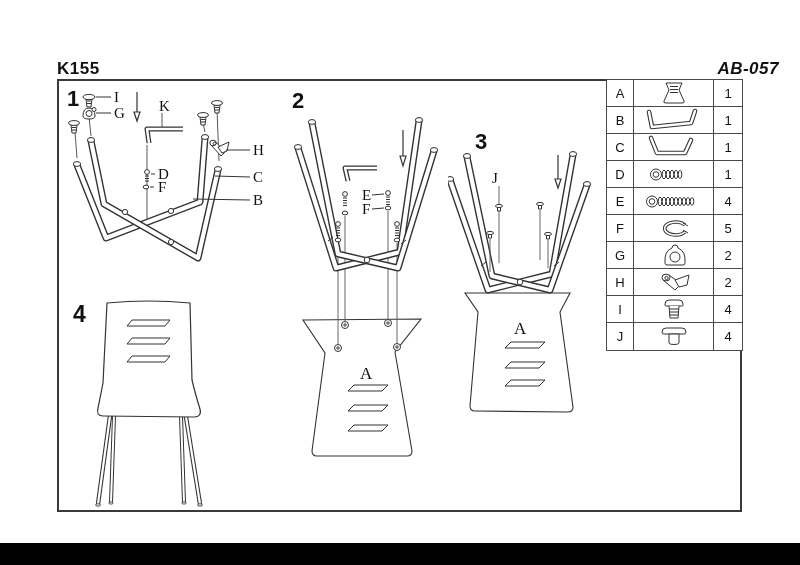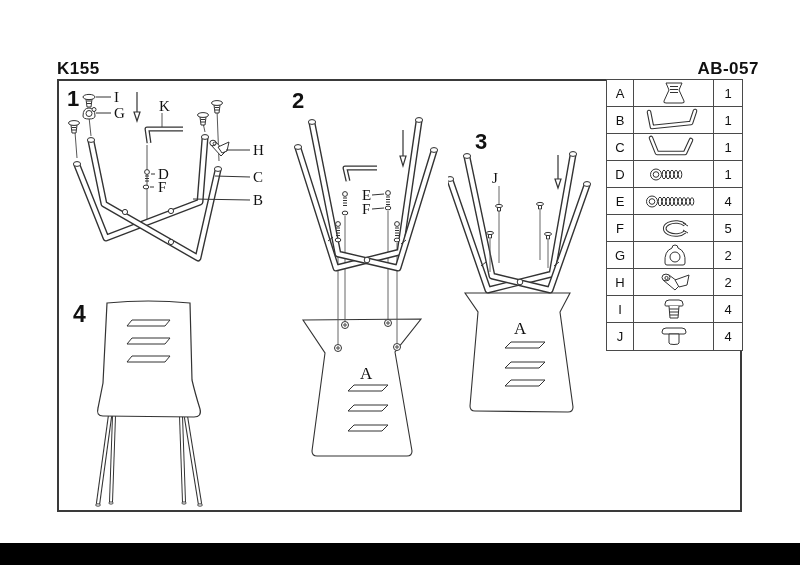--- a/index.html
+++ b/index.html
@@ -1,20 +1,20 @@
 <!DOCTYPE html>
 <html><head>
 <meta charset="utf-8">
 <style>
   html,body{margin:0;padding:0;background:#fff;}
   .page{position:relative;width:800px;height:565px;background:#fff;overflow:hidden;
         font-family:"Liberation Sans",sans-serif;color:#111;}
   .title{position:absolute;top:59px;font-size:17px;font-weight:bold;letter-spacing:.5px;}
   .title-left{left:57px;}
-  .title-right{left:622px;width:137px;text-align:right;}
+  .title-right{left:642px;width:137px;text-align:right;font-style:italic;}
   .main-box{position:absolute;left:57px;top:79px;width:685px;height:433px;
             border:2px solid #3a3a3a;box-sizing:border-box;}
   .parts-table{position:absolute;left:606px;top:79px;width:137px;height:272px;
                border:1px solid #4a4a4a;box-sizing:border-box;background:#fff;
                display:grid;grid-template-rows:repeat(10,1fr);}
   .prow{display:grid;grid-template-columns:27px 80px 1fr;border-bottom:1px solid #4a4a4a;}
   .prow:last-child{border-bottom:none;}
   .pcell{display:flex;align-items:center;justify-content:center;font-size:13px;
          border-right:1px solid #4a4a4a;overflow:hidden;}
   .pcell.qty{border-right:none;}

